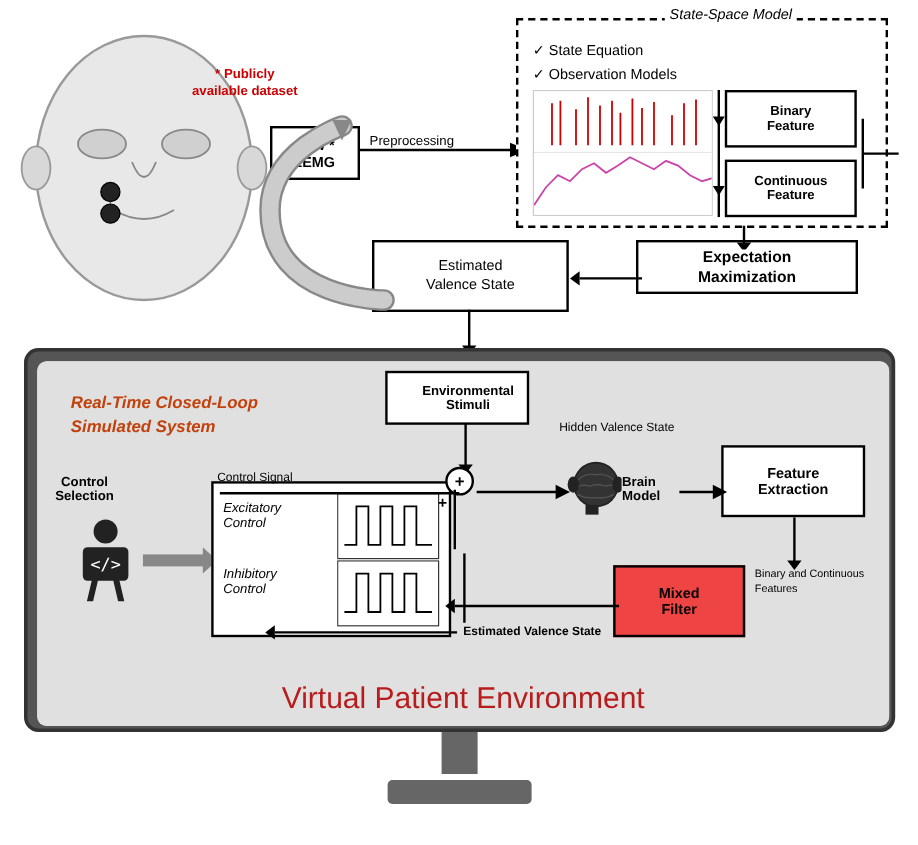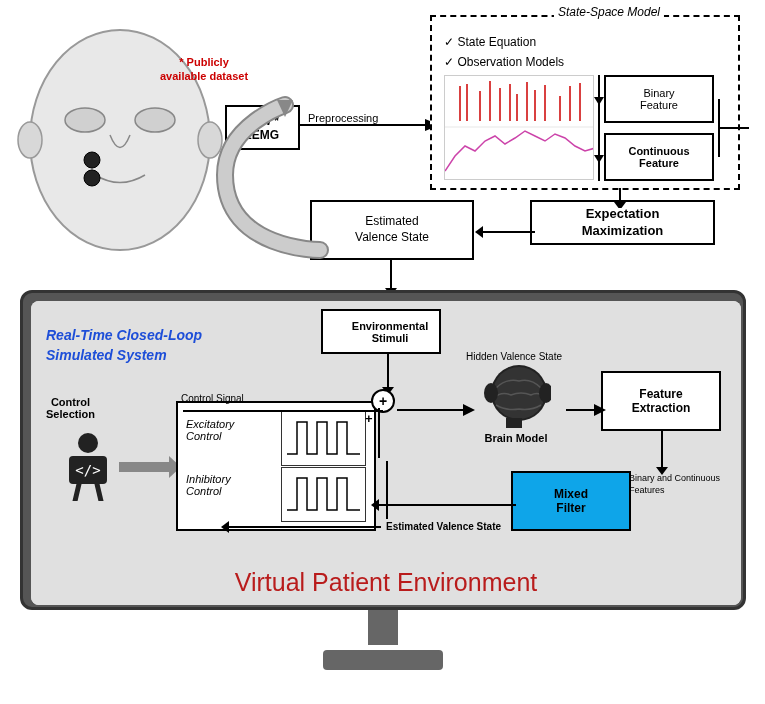--- a/index.html
+++ b/index.html
@@ -145,21 +145,21 @@
       top: 58px;
       left: 172px;
       width: 110px;
       height: 48px;
       border: 2px solid #000;
       background: #fff;
       display: flex;
       align-items: center;
       justify-content: center;
       font-size: 11px;
-      font-weight: normal;
+      font-weight: bold;
       text-align: center;
     }
 
     
     .continuous-feature-box {
       position: absolute;
       top: 116px;
       left: 172px;
       width: 110px;
       height: 48px;
@@ -288,25 +288,25 @@
       font-size: 25px;
       font-weight: normal;
       color: #b91c1c;
       white-space: nowrap;
     }
 
     
     .realtime-title {
       position: absolute;
       top: 25px;
-      left: 15px;
+      left: 28px;
       font-size: 14px;
       font-weight: bold;
       font-style: italic;
-      color: #1d4ed8;
+      color: #c2410c;
       line-height: 1.4;
     }
 
     
     .control-selection {
       position: absolute;
       top: 95px;
       left: 15px;
       font-size: 11px;
       font-weight: bold;
@@ -404,21 +404,21 @@
     }
 
     
     .brain-model-area {
       position: absolute;
       top: 62px;
       left: 440px;
       width: 90px;
       height: 85px;
       display: flex;
-      flex-direction: column;
+      flex-direction: row;
       align-items: center;
     }
 
     .brain-model-label {
       font-size: 11px;
       font-weight: bold;
       margin-top: 4px;
     }
 
     
@@ -436,24 +436,24 @@
       font-size: 12px;
       font-weight: bold;
       text-align: center;
     }
 
     
     .mixed-filter-box {
       position: absolute;
       top: 170px;
       left: 480px;
-      width: 120px;
+      width: 110px;
       height: 60px;
       border: 2.5px solid #000;
-      background: #0ea5e9;
+      background: #ef4444;
       display: flex;
       align-items: center;
       justify-content: center;
       font-size: 12px;
       font-weight: bold;
       text-align: center;
     }
 
     
     .label-text {

